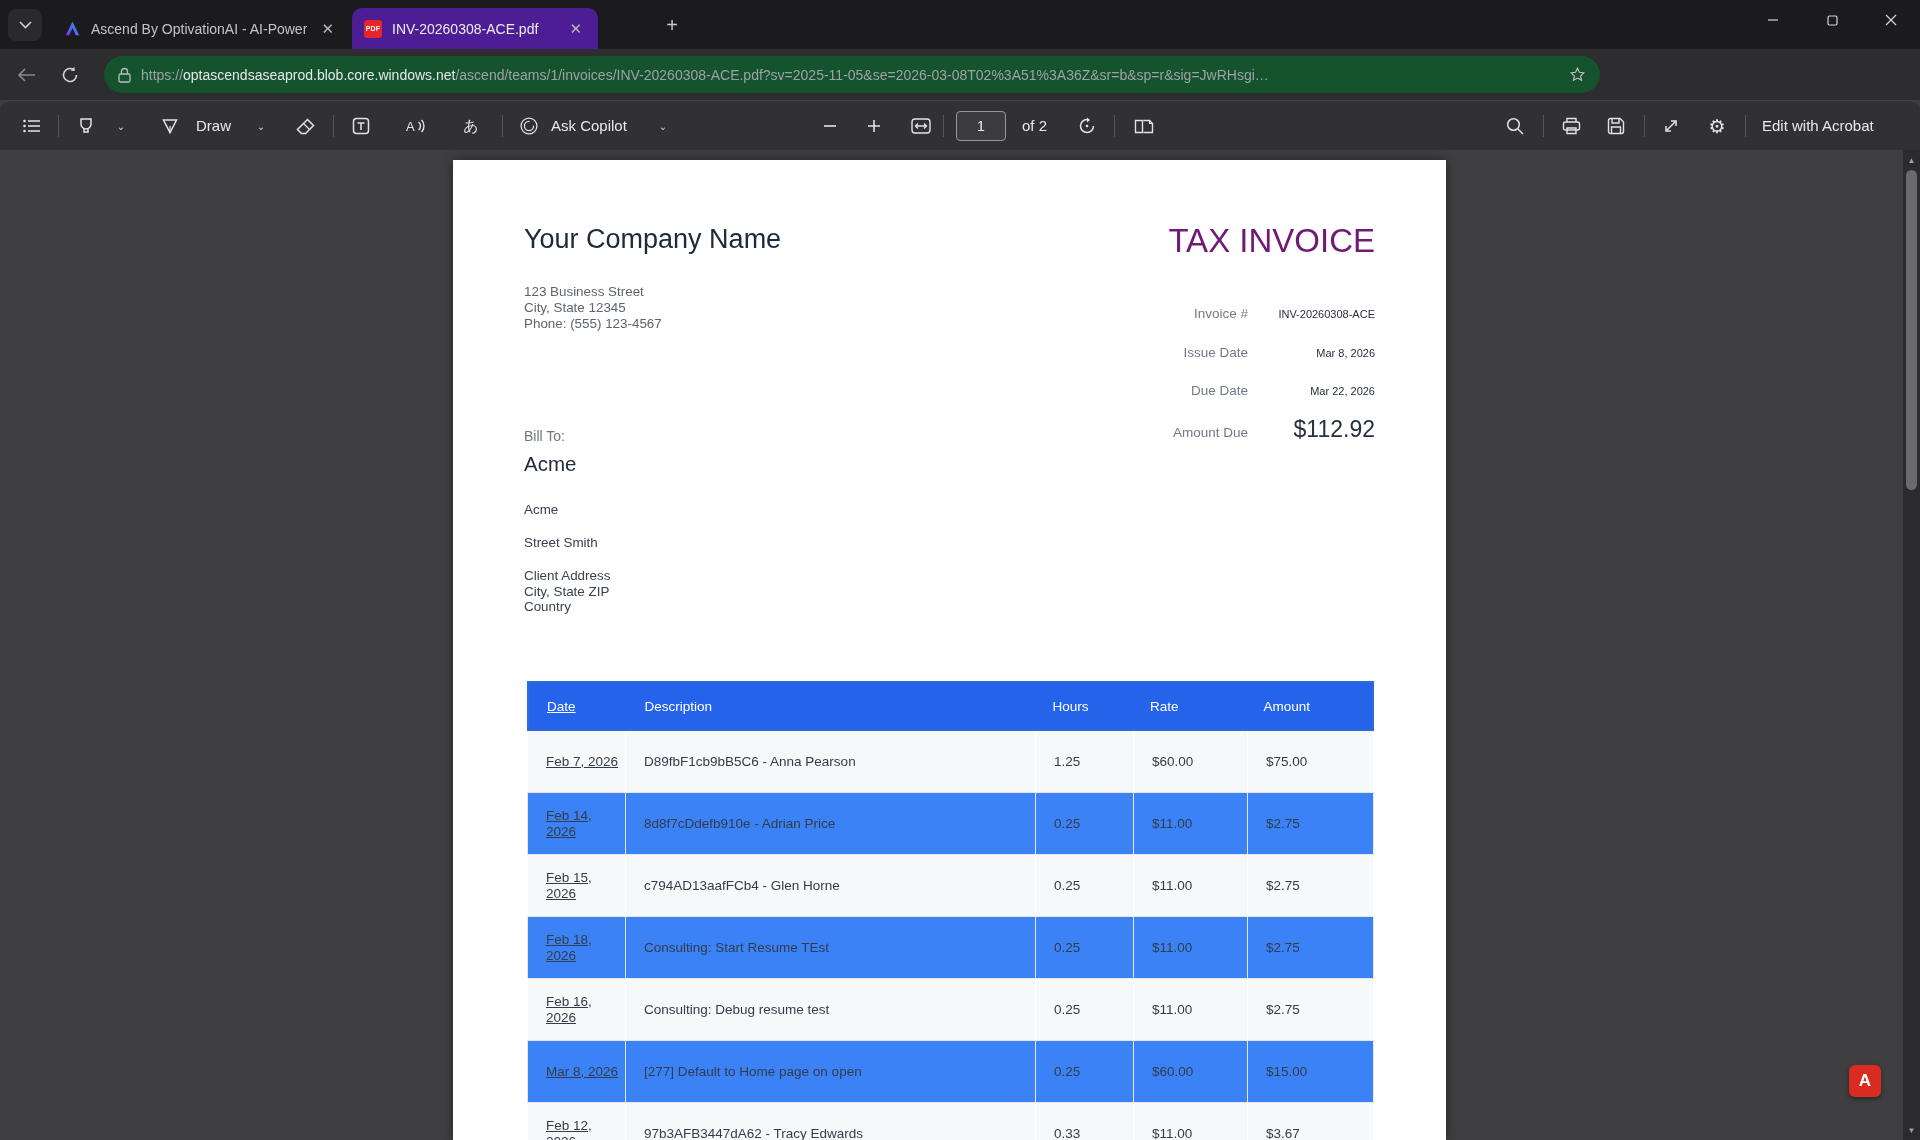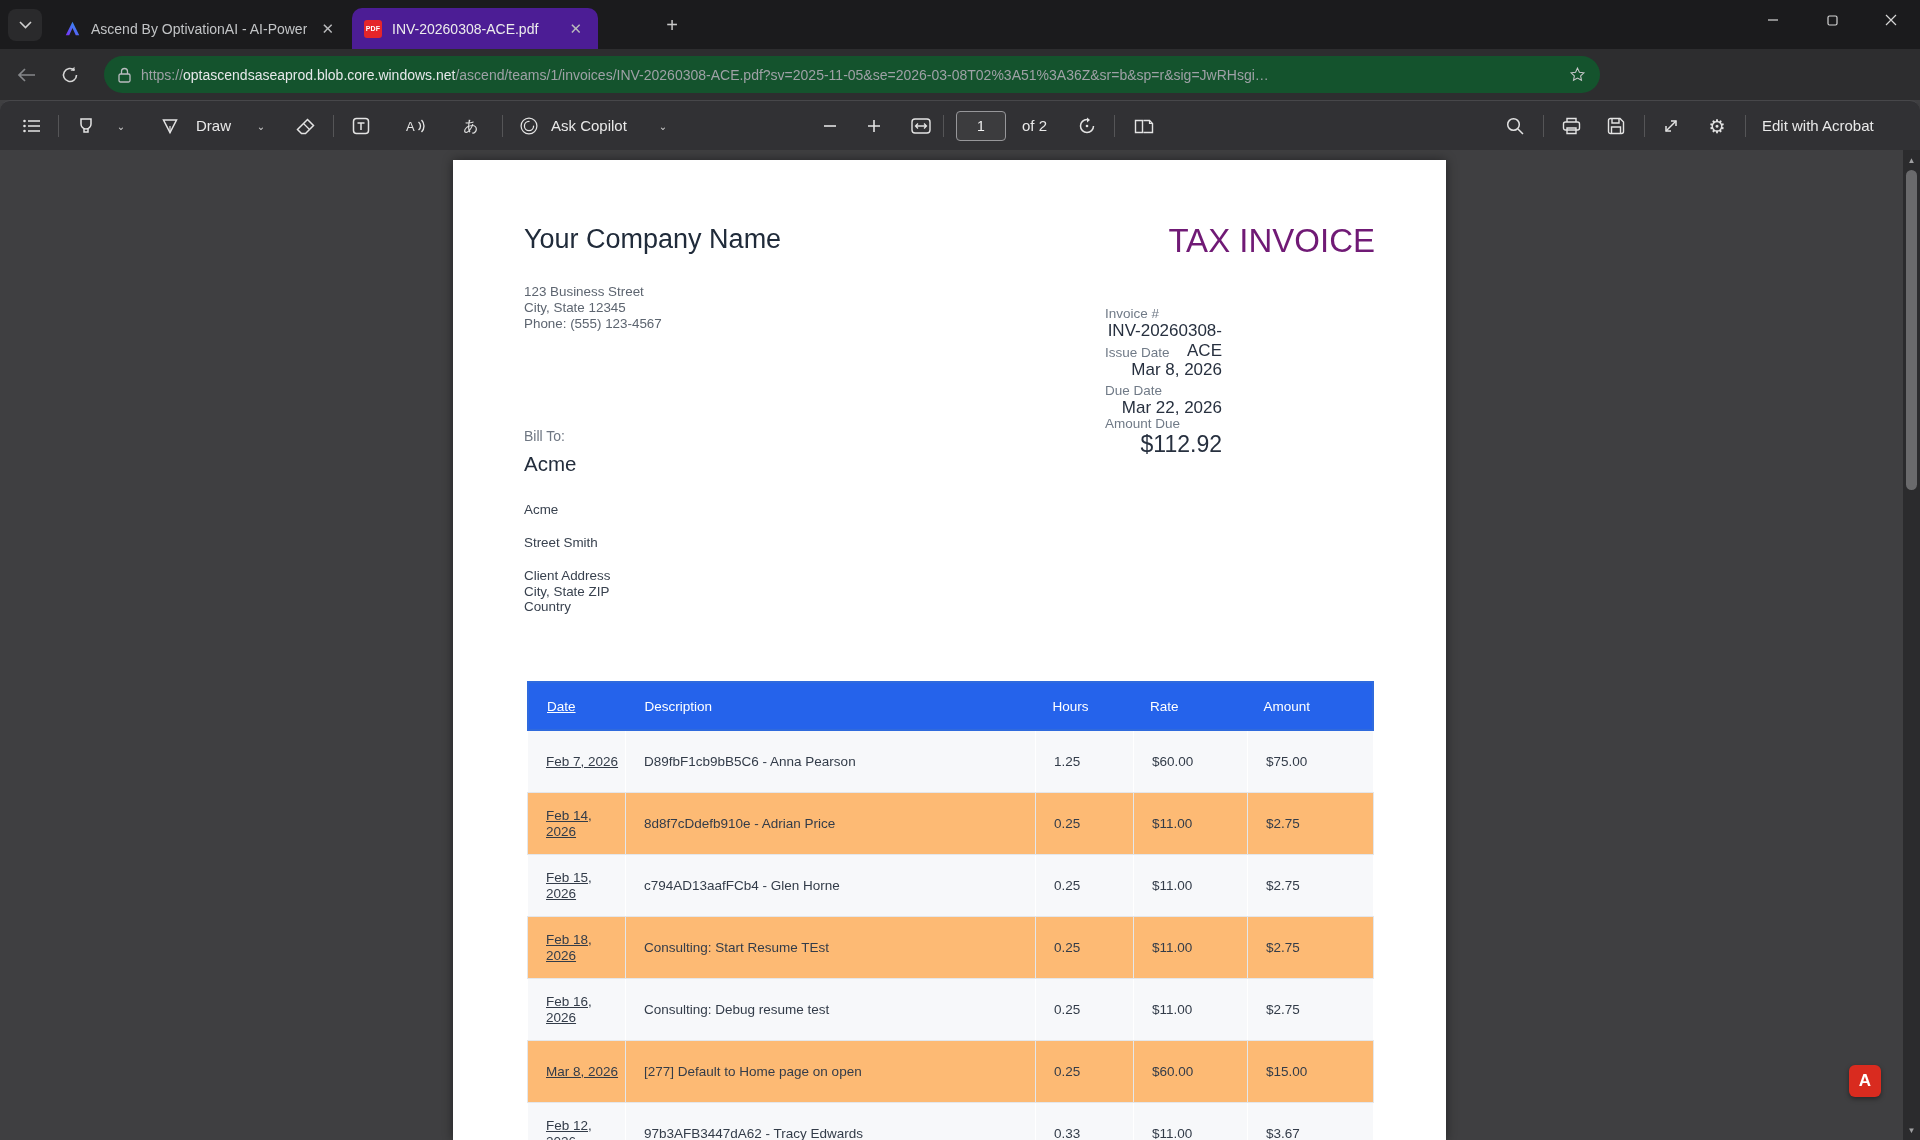--- a/index.html
+++ b/index.html
@@ -50,37 +50,37 @@
   .chev { font-size:10px; color:#cfcfcf; }
 
   
   .content { position:absolute; left:0; top:150px; width:1920px; height:990px; background:#3f3f41; overflow:hidden; }
   .page { position:absolute; left:453px; top:10px; width:993px; height:980px; background:#fff;
     box-shadow:0 0 10px rgba(0,0,0,.45); overflow:hidden; color:#2b3442; }
   .company-name { position:absolute; left:71px; top:64px; font-size:27px; font-weight:500; color:#202b3a; }
   .addr { position:absolute; left:71px; top:124px; font-size:13.4px; line-height:15.8px; color:#5d6570; }
   .doc-title { position:absolute; right:71px; top:62px; font-size:33px; font-weight:500; color:#701a75; }
   .meta { position:absolute; right:71px; width:280px; }
-  .meta-row { position:absolute; right:0; width:280px; display:flex; align-items:baseline;flex-direction:column; }
+  .meta-row { position:absolute; right:0; width:280px; display:flex; align-items:baseline; }
   .ml { flex:1; text-align:right; font-size:13.5px; color:#707a87; }
-  .mv { width:117px; text-align:right; font-size:17px; color:#27303f; margin-left:10px; }
+  .mv { width:117px; text-align:right; font-size:11px; color:#27303f; margin-left:10px; }
   .mv-big { font-size:23px; font-weight:500; }
   .billto-label { position:absolute; left:71px; top:268px; font-size:14px; color:#6e7682; }
   .client-name { position:absolute; left:71px; top:292px; font-size:20.5px; color:#232d3c; }
   .client-line { position:absolute; left:71px; font-size:13.4px; color:#39424f; }
   .client-addr { position:absolute; left:71px; top:408px; font-size:13.4px; line-height:15.6px; color:#39424f; }
 
   
   .inv-table { position:absolute; left:74px; top:521px; width:847px; }
   .thead { display:flex; height:50px; background:#2563eb; border:2px solid #2f6add; }
   .thead .cell { color:#fff; }
   .cell { display:flex; align-items:center; padding-left:18px; font-size:13.5px; }
   .c-date { width:98px;text-decoration:underline; } .c-desc { width:410px; } .c-hours { width:98px; }
   .c-rate { width:114px; } .c-amt { width:127px; }
-  .trow { display:flex; height:62px; background:#fdba74; border-bottom:1px solid #e4e7eb; }
+  .trow { display:flex; height:62px; background:#3b82f6; border-bottom:1px solid #e4e7eb; }
   .trow .cell { border-left:1px solid #e4e7eb; color:#333c49; }
   .trow .cell:last-child { border-right:1px solid #e4e7eb; }
   .trow.alt { background:#f7f8fa; }
   .trow.alt .cell { border-left-color:#ffffff; border-right-color:#ffffff; }
   .d-wrap { line-height:16px; padding-right:6px; }
 
   
   .acrobat-fab { position:absolute; left:1849px; top:915px; width:32px; height:32px; background:#d92b1f;
     border-radius:6px; display:flex; align-items:center; justify-content:center; color:#fff;
     font-size:17px; font-weight:bold; box-shadow:0 2px 5px rgba(0,0,0,.4); }

